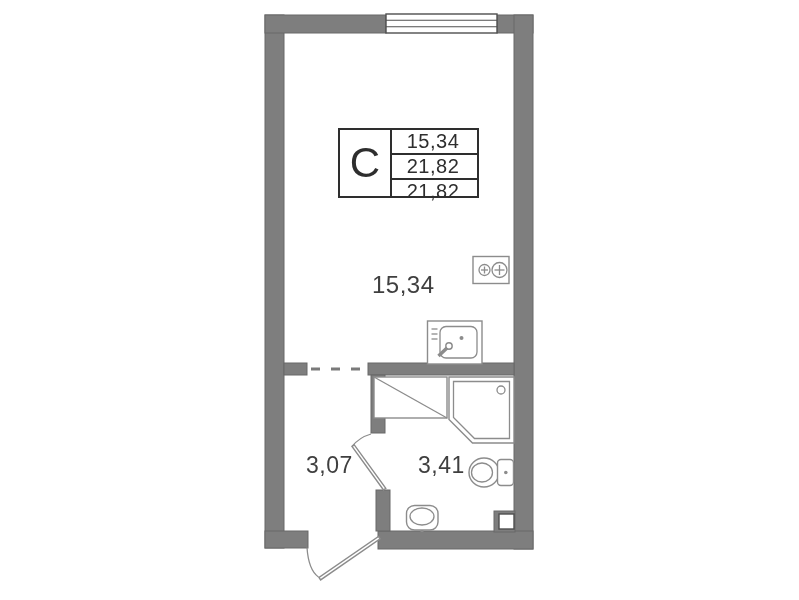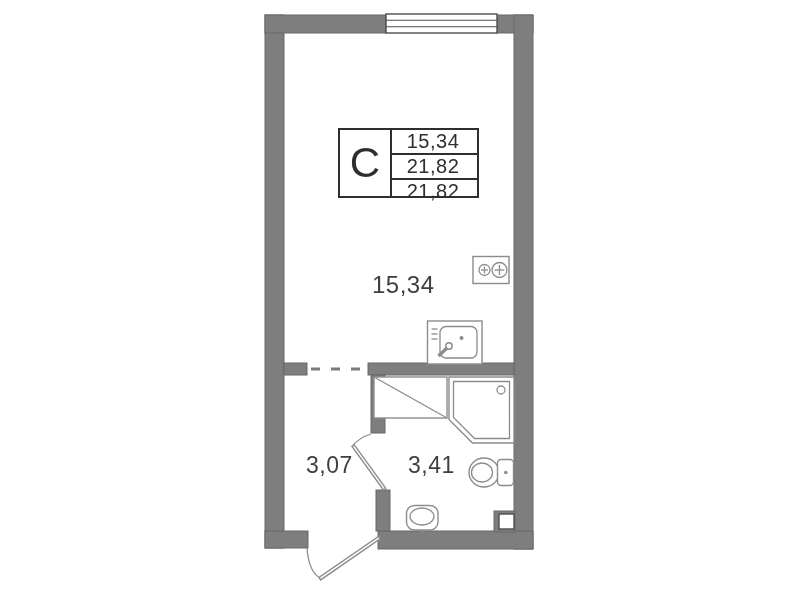--- a/index.html
+++ b/index.html
@@ -149,15 +149,15 @@
     <div class="legend-type">С</div>
     <div class="legend-values">
       <div class="legend-row">15,34</div>
       <div class="legend-row">21,82</div>
       <div class="legend-row">21,82</div>
     </div>
   </div>
 
   <div class="area-label big" style="left:372px; top:271px;">15,34</div>
   <div class="area-label" style="left:306px; top:452px;">3,07</div>
-  <div class="area-label" style="left:408px; top:452px;">3,41</div>
+  <div class="area-label" style="left:418px; top:452px;">3,41</div>
 
 </div>
 
 </body></html>

